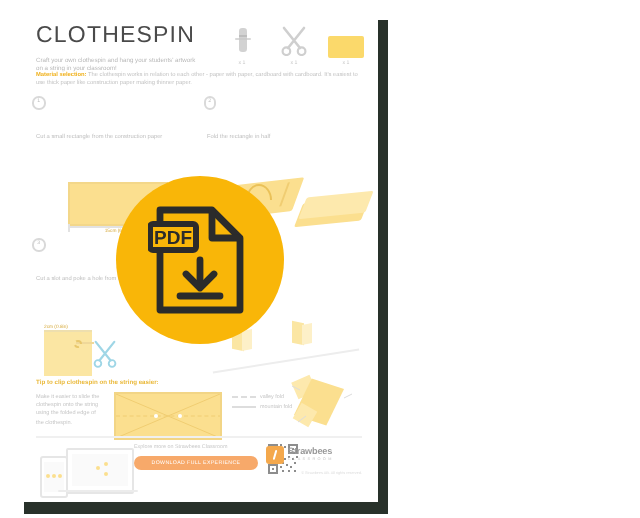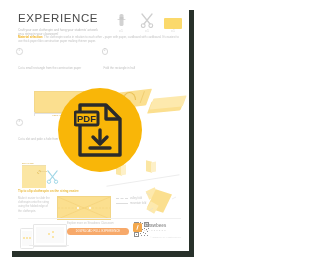--- a/index.html
+++ b/index.html
@@ -157,21 +157,21 @@
     cursor:pointer;
   }
 </style>
 </head>
 <body>
 
 <div id="sheet">
 <div id="sheet-inner">
 
   <div class="hdr">
-    <div class="title">EXPERIENCE</div>
+    <div class="title">CLOTHESPIN</div>
     <div class="subtitle">Craft your own clothespin and hang your students' artwork on a string in your classroom!</div>
   </div>
 
   <div class="matnote">
     <b>Material selection:</b>
     <span>The clothespin works in relation to each other - paper with paper, cardboard with cardboard. It's easiest to use thick paper like construction paper making thinner paper.</span>
   </div>
 
   <div class="mats">
     <div class="mat">

